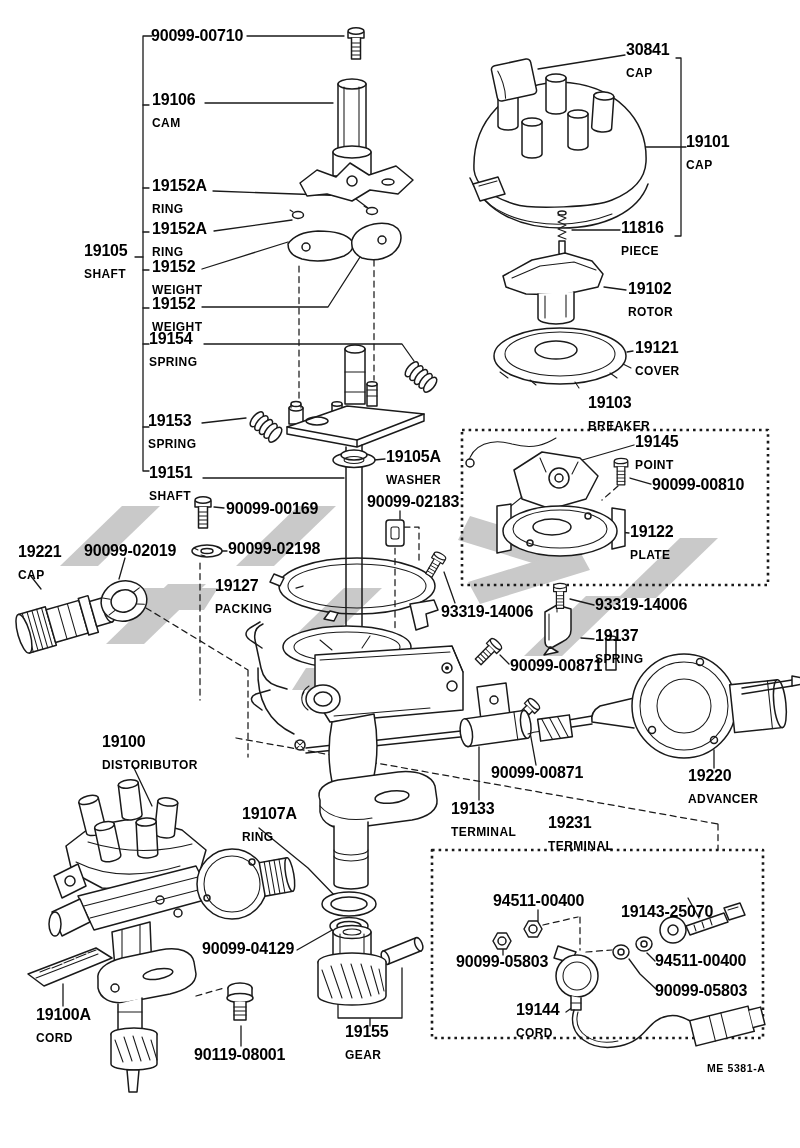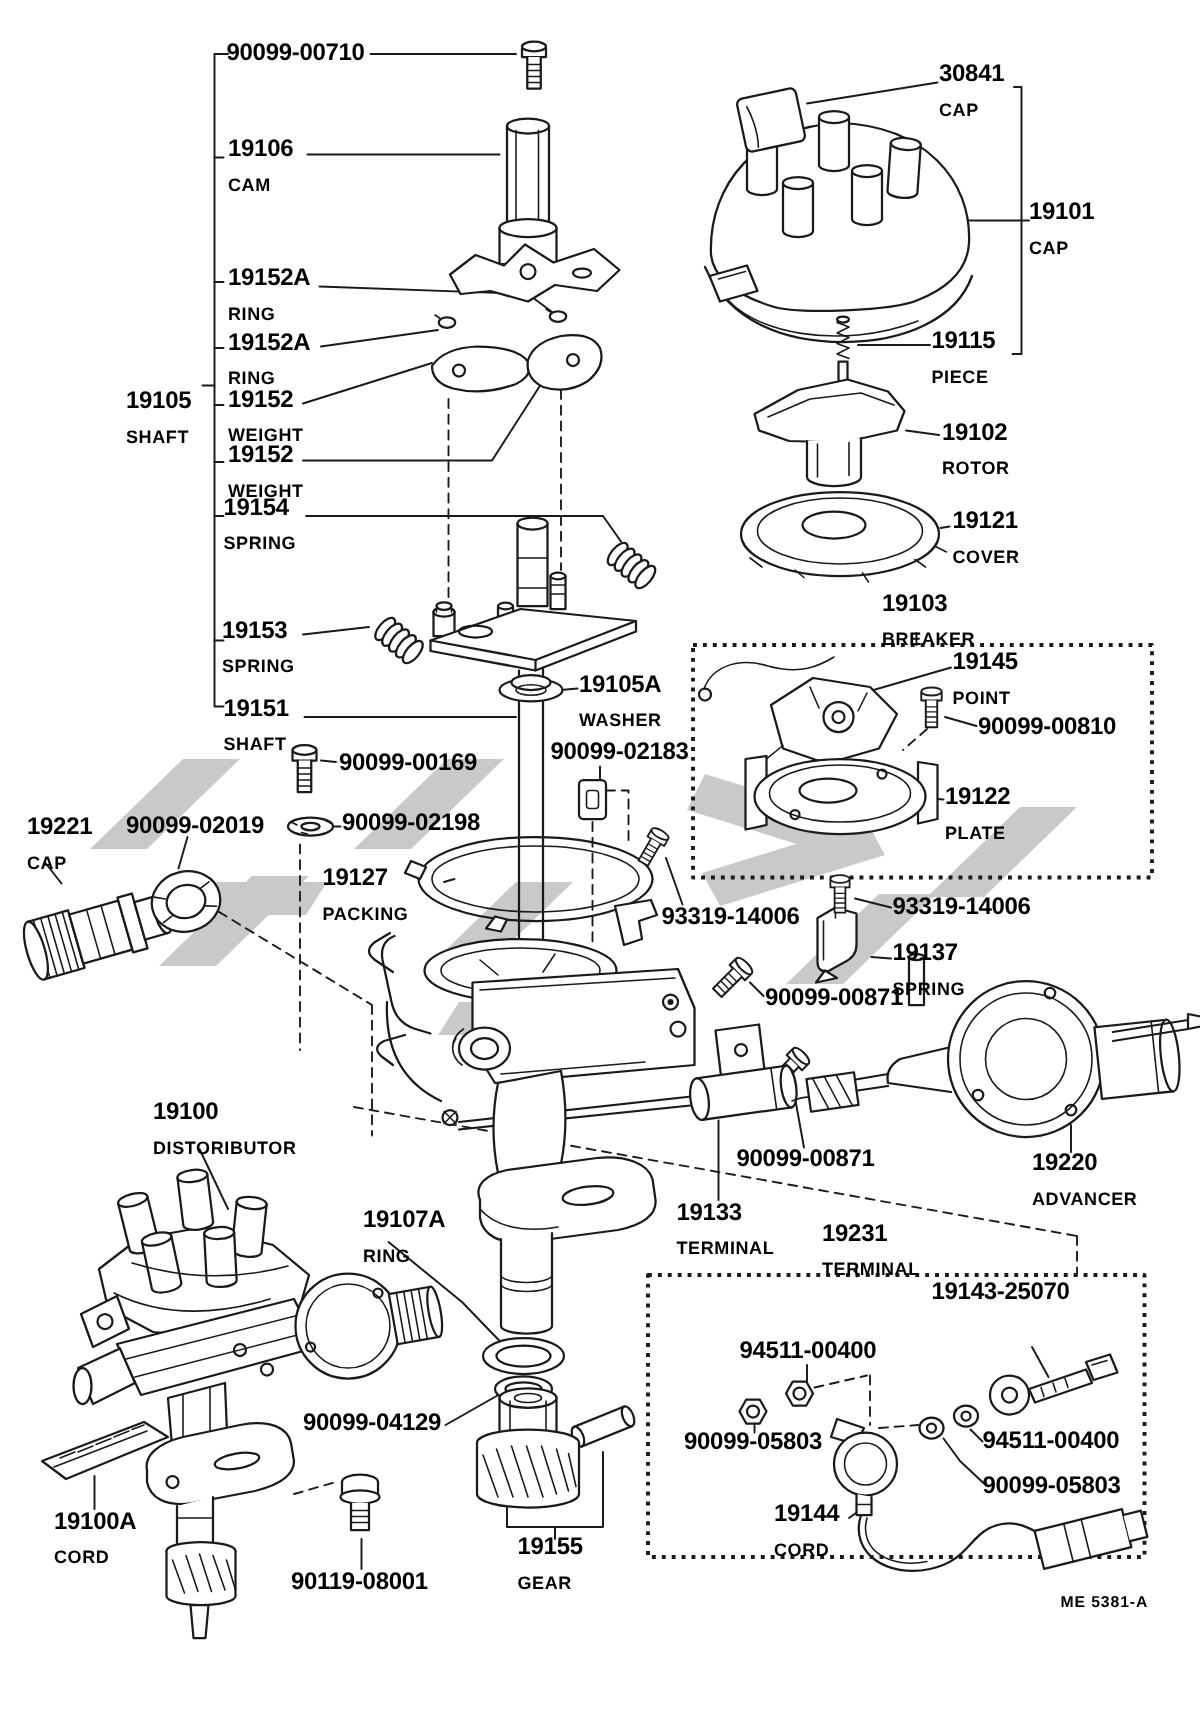--- a/index.html
+++ b/index.html
@@ -467,21 +467,21 @@
         <span class="sub">CAM</span>
       </div>
   <div class="plabel" style="left:152px;top:178px">
         <span class="num">19152A</span>
         <span class="sub">RING</span>
       </div>
   <div class="plabel" style="left:152px;top:221px">
         <span class="num">19152A</span>
         <span class="sub">RING</span>
       </div>
-  <div class="plabel" style="left:84px;top:260px">
+  <div class="plabel" style="left:84px;top:243px">
         <span class="num">19105</span>
         <span class="sub">SHAFT</span>
       </div>
   <div class="plabel" style="left:152px;top:259px">
         <span class="num">19152</span>
         <span class="sub">WEIGHT</span>
       </div>
   <div class="plabel" style="left:152px;top:296px">
         <span class="num">19152</span>
         <span class="sub">WEIGHT</span>
@@ -500,21 +500,21 @@
       </div>
   <div class="plabel" style="left:626px;top:42px">
         <span class="num">30841</span>
         <span class="sub">CAP</span>
       </div>
   <div class="plabel" style="left:686px;top:134px">
         <span class="num">19101</span>
         <span class="sub">CAP</span>
       </div>
   <div class="plabel" style="left:621px;top:220px">
-        <span class="num">19115</span>
+        <span class="num">11816</span>
         <span class="sub">PIECE</span>
       </div>
   <div class="plabel" style="left:628px;top:281px">
         <span class="num">19102</span>
         <span class="sub">ROTOR</span>
       </div>
   <div class="plabel" style="left:635px;top:340px">
         <span class="num">19121</span>
         <span class="sub">COVER</span>
       </div>
@@ -589,21 +589,21 @@
         <span class="num">19133</span>
         <span class="sub">TERMINAL</span>
       </div>
   <div class="plabel" style="left:548px;top:815px">
         <span class="num">19231</span>
         <span class="sub">TERMINAL</span>
       </div>
   <div class="plabel" style="left:493px;top:893px">
         <span class="num">94511-00400</span>
       </div>
-  <div class="plabel" style="left:621px;top:854px">
+  <div class="plabel" style="left:621px;top:904px">
         <span class="num">19143-25070</span>
       </div>
   <div class="plabel" style="left:456px;top:954px">
         <span class="num">90099-05803</span>
       </div>
   <div class="plabel" style="left:655px;top:953px">
         <span class="num">94511-00400</span>
       </div>
   <div class="plabel" style="left:655px;top:983px">
         <span class="num">90099-05803</span>

